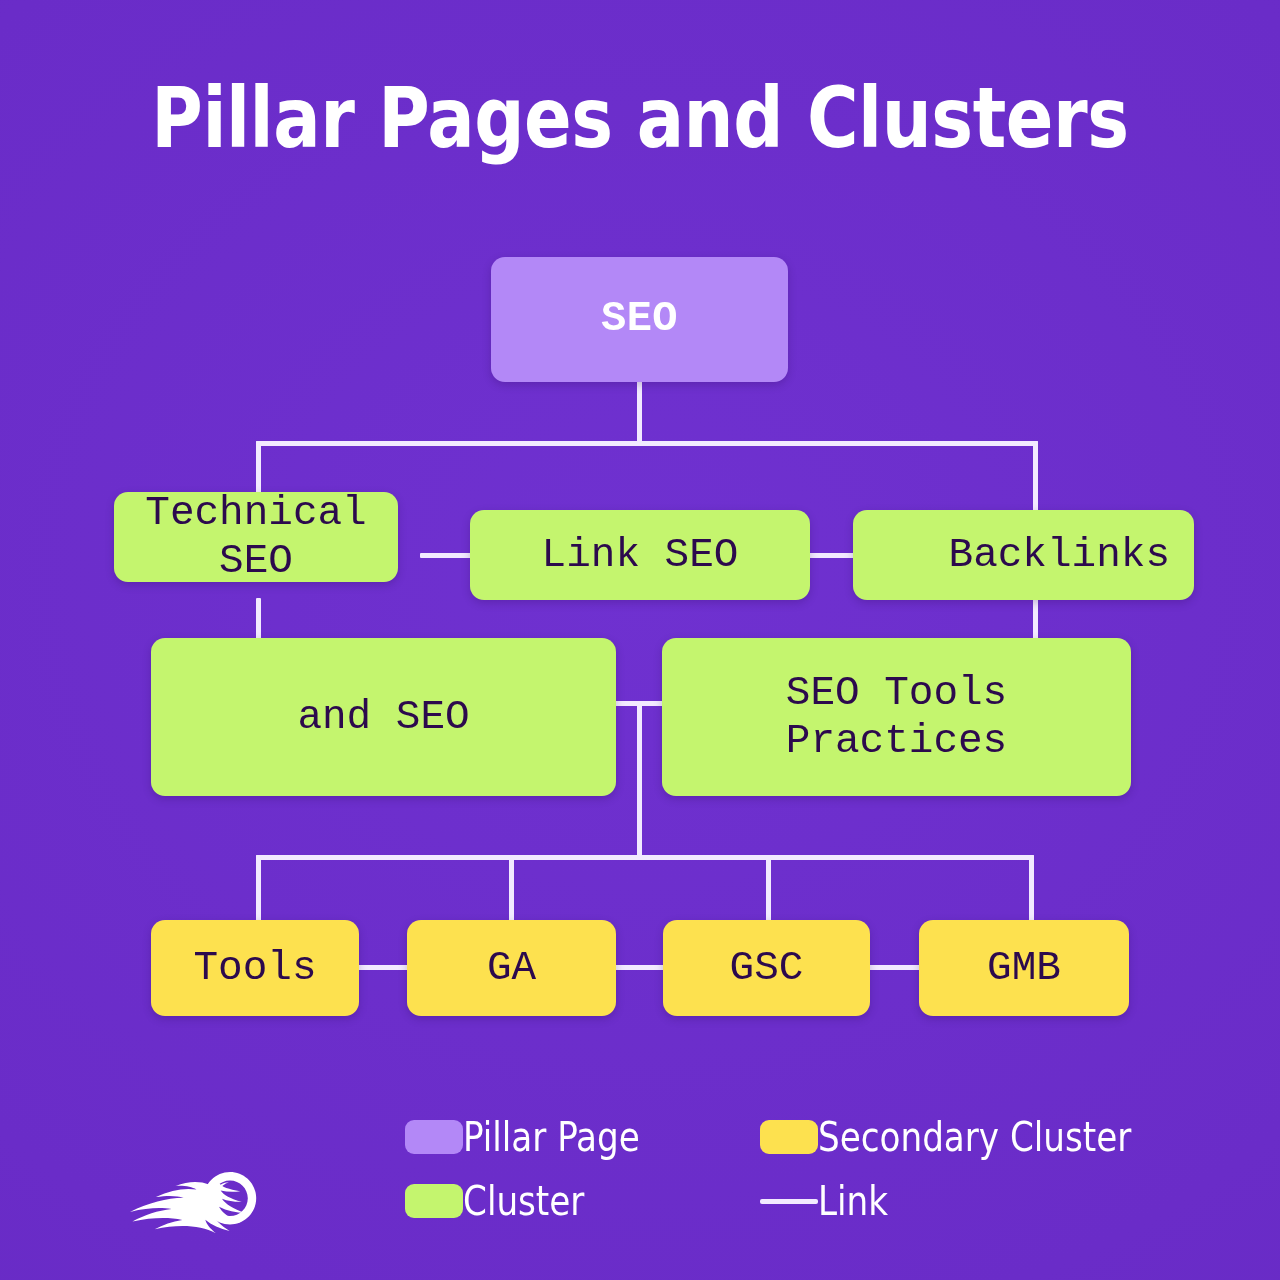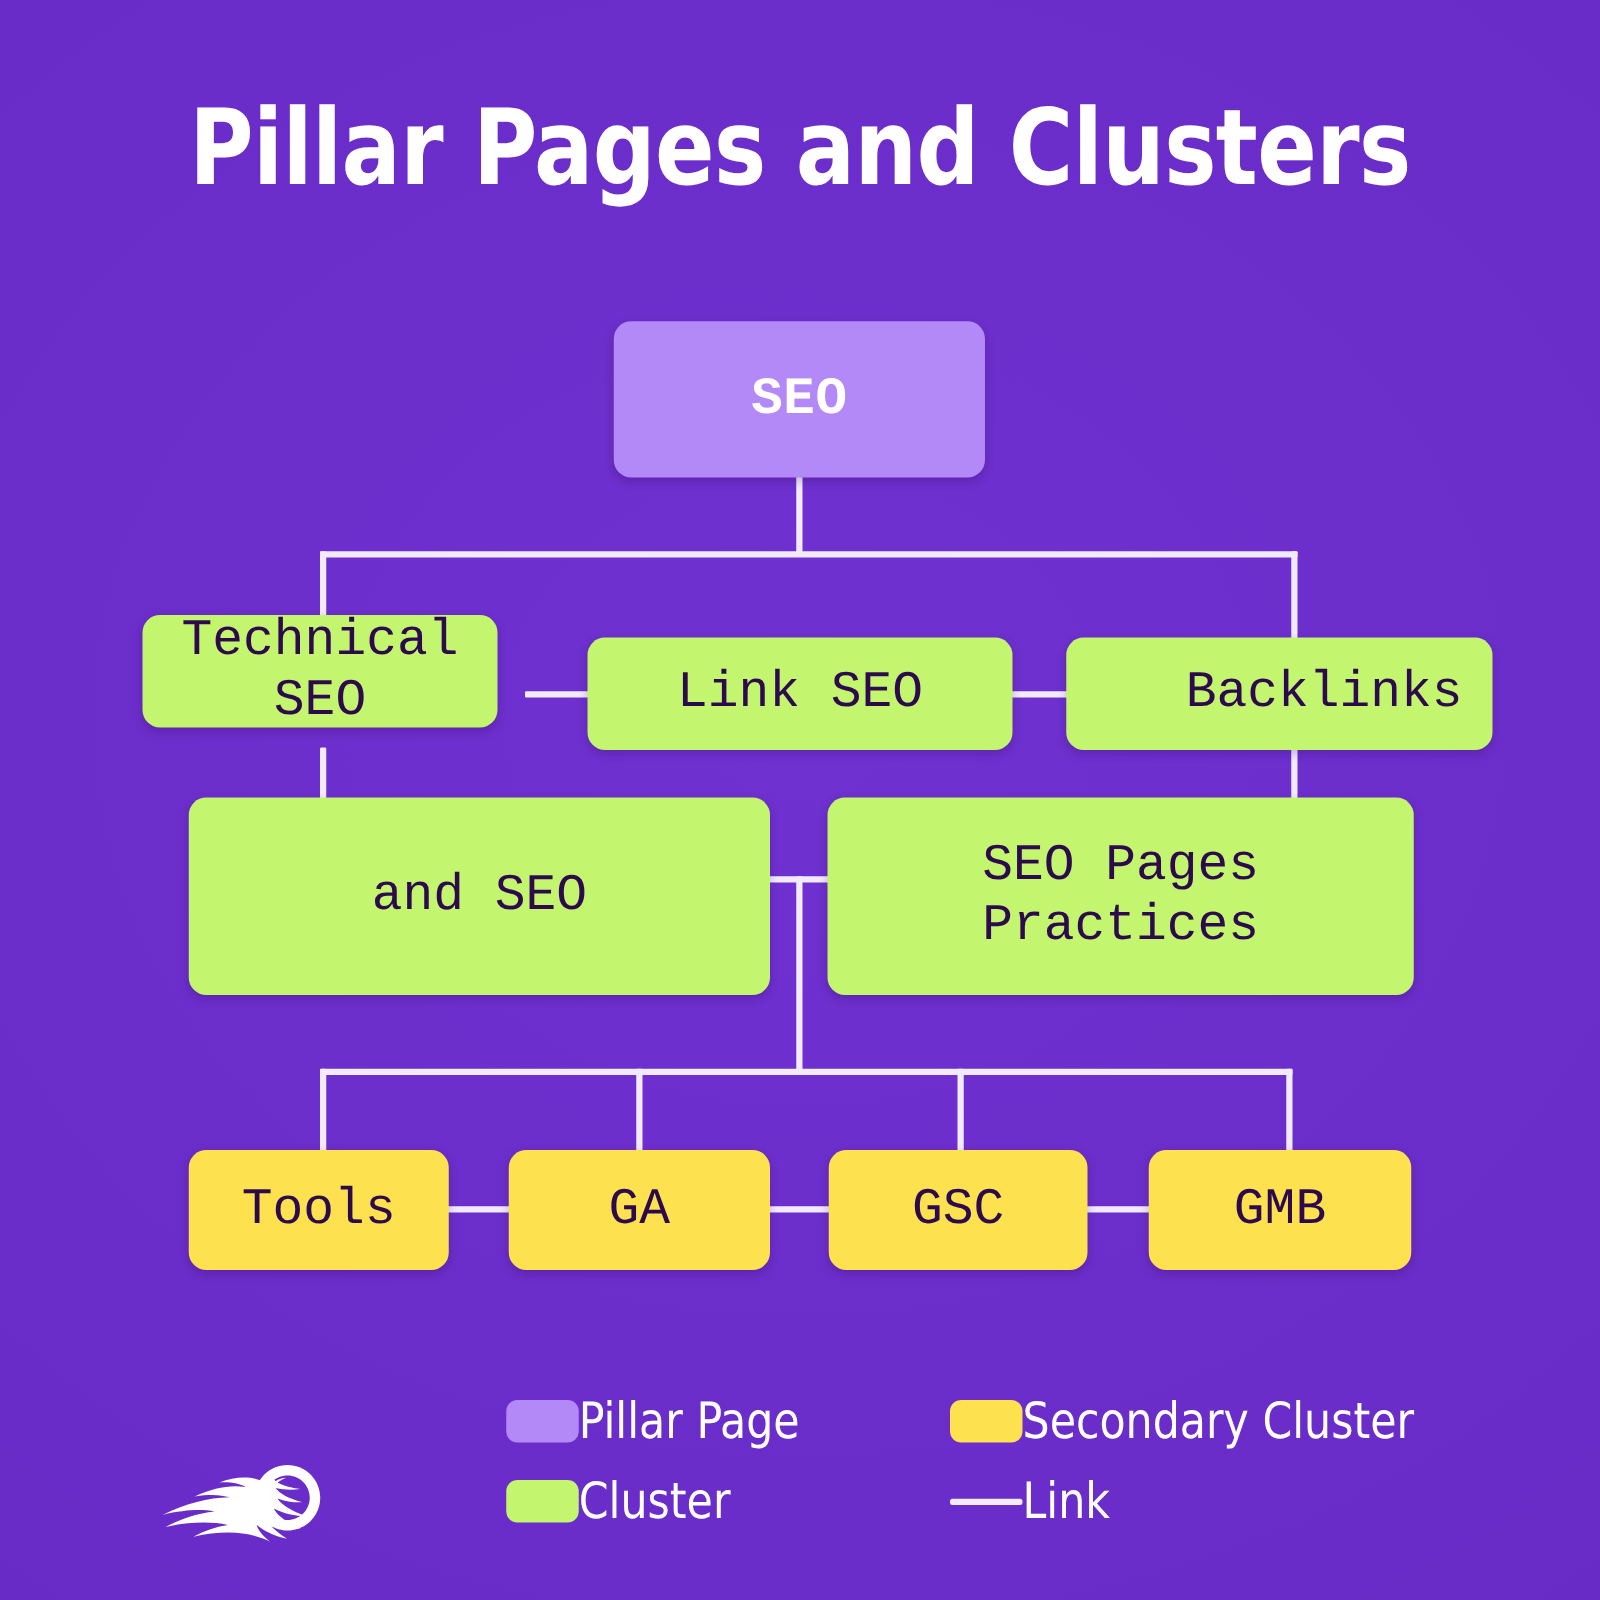--- a/index.html
+++ b/index.html
@@ -179,21 +179,21 @@
 
   <div class="node cluster" style="left:853px; top:510px; width:341px; height:90px;justify-content:flex-end;">
     <span>Backlinks</span>
   </div>
 
   <div class="node cluster" style="left:151px; top:638px; width:465px; height:158px; flex-direction:column;">
     <span>and SEO</span>
   </div>
 
   <div class="node cluster" style="left:662px; top:638px; width:469px; height:158px; flex-direction:column;">
-    <span>SEO Pages</span>
+    <span>SEO Tools</span>
     <span>Practices</span>
   </div>
 
   <div class="node secondary" style="left:407px; top:920px; width:209px; height:96px;">
     <span>GA</span>
   </div>
 
   <div class="node secondary" style="left:151px; top:920px; width:208px; height:96px;">
     <span>Tools</span>
   </div>

